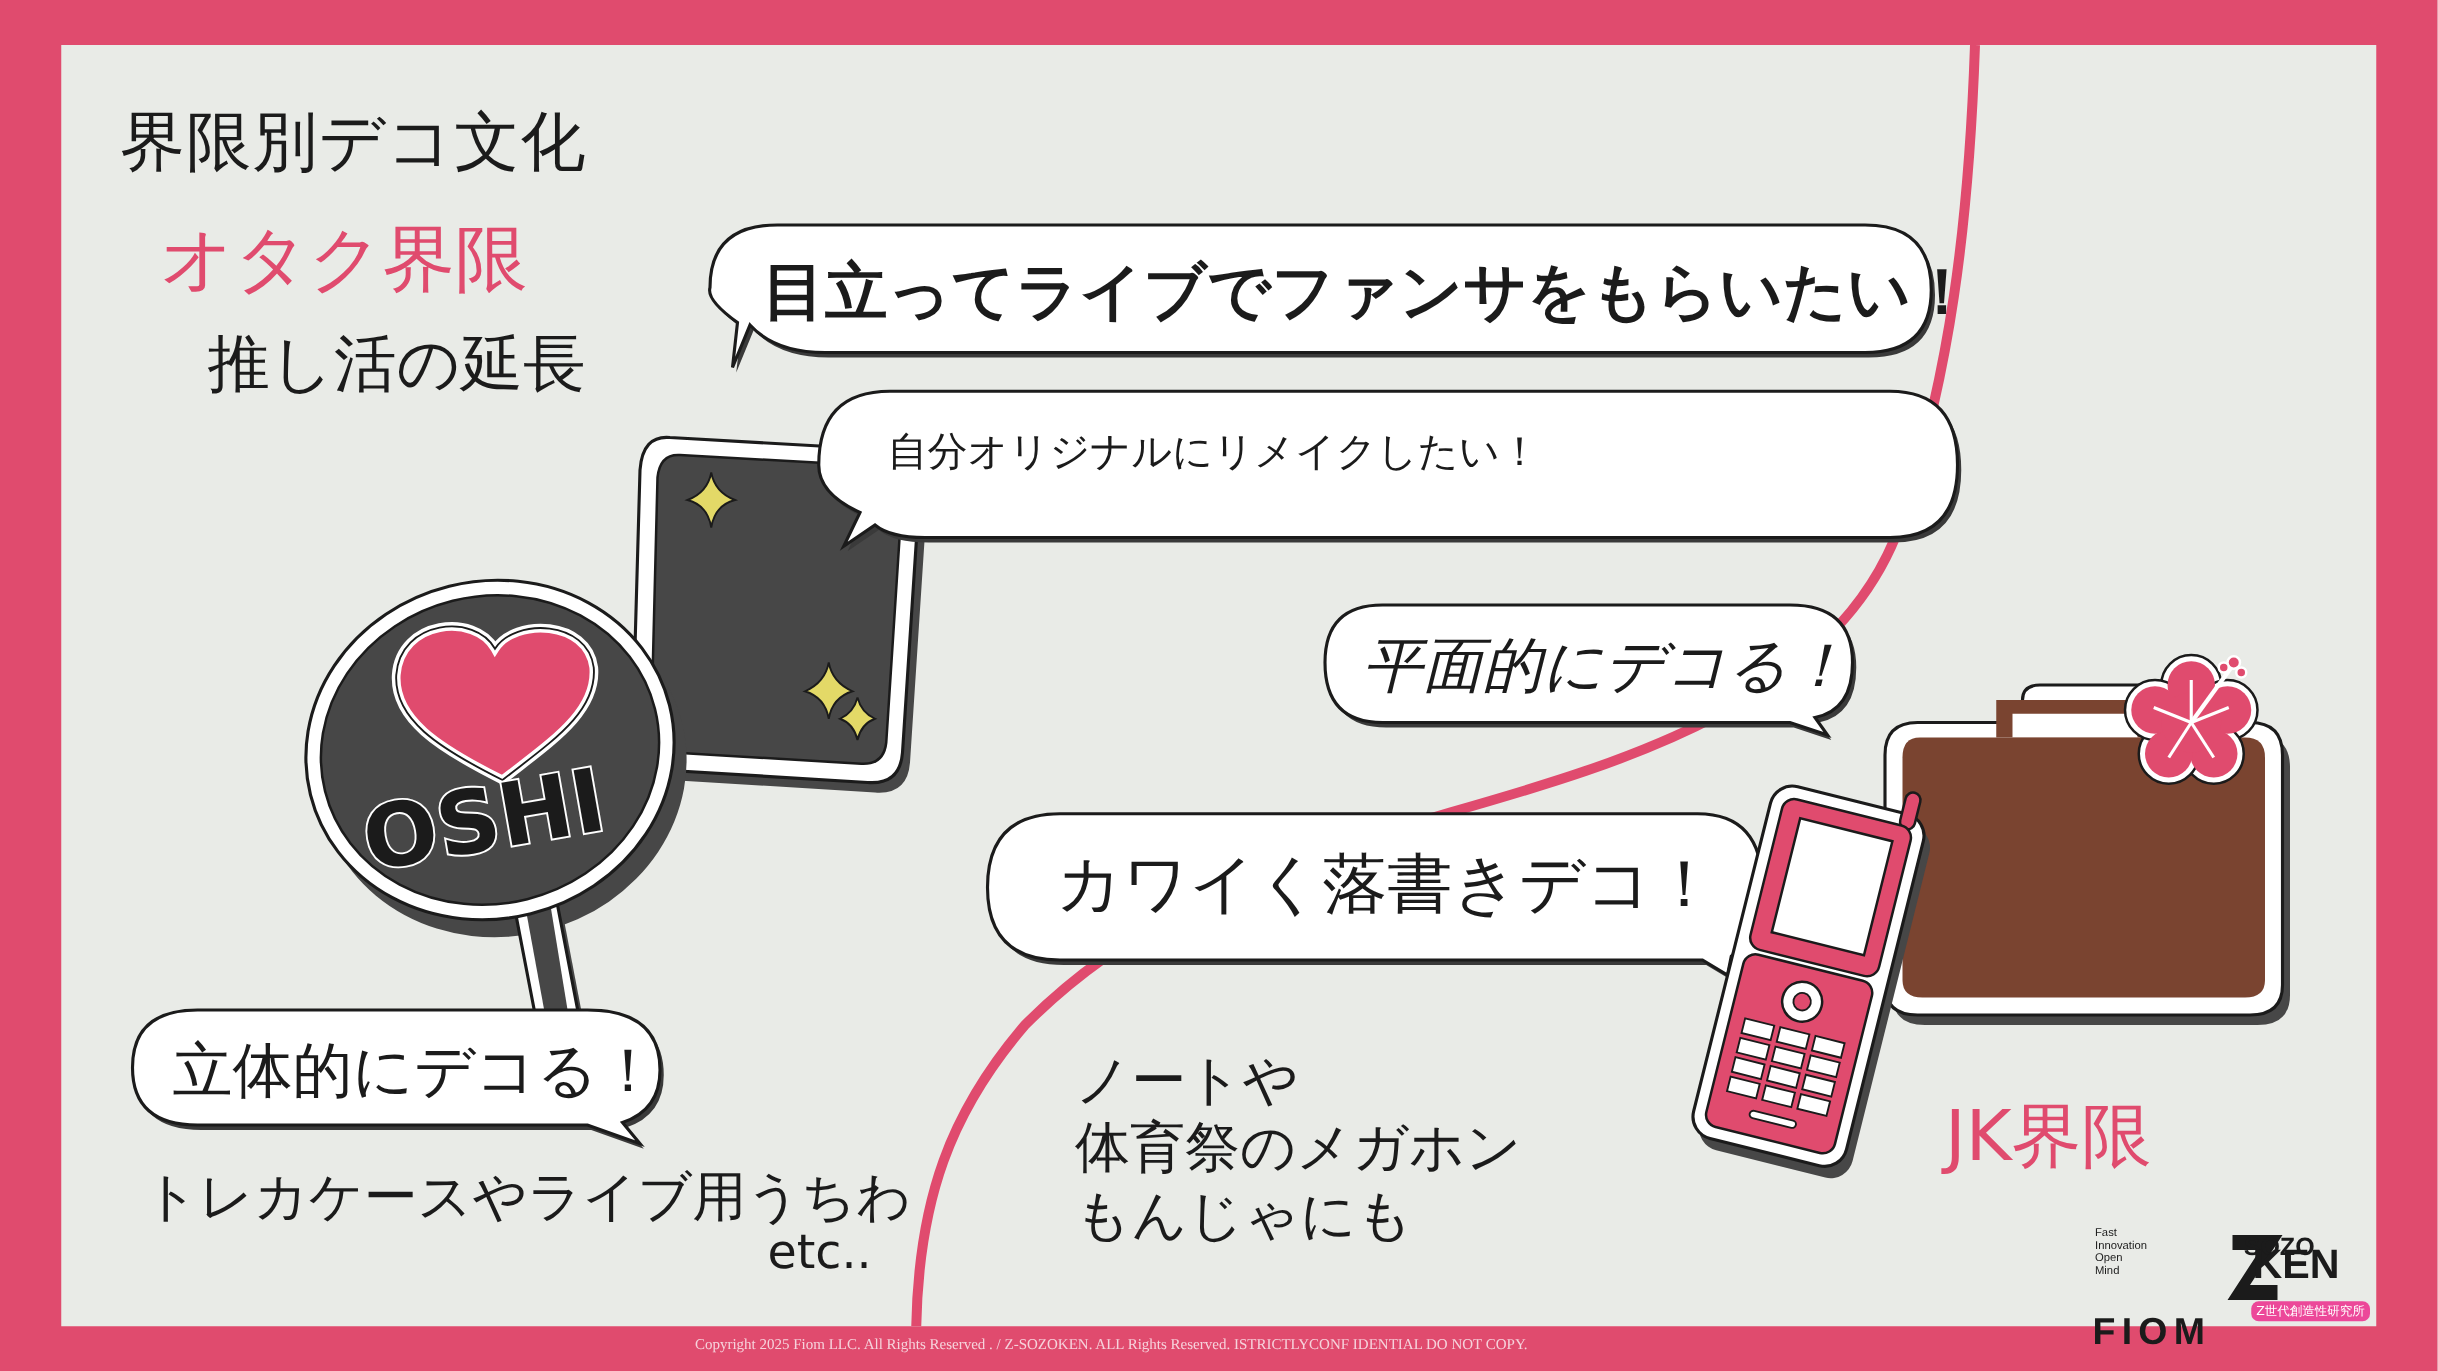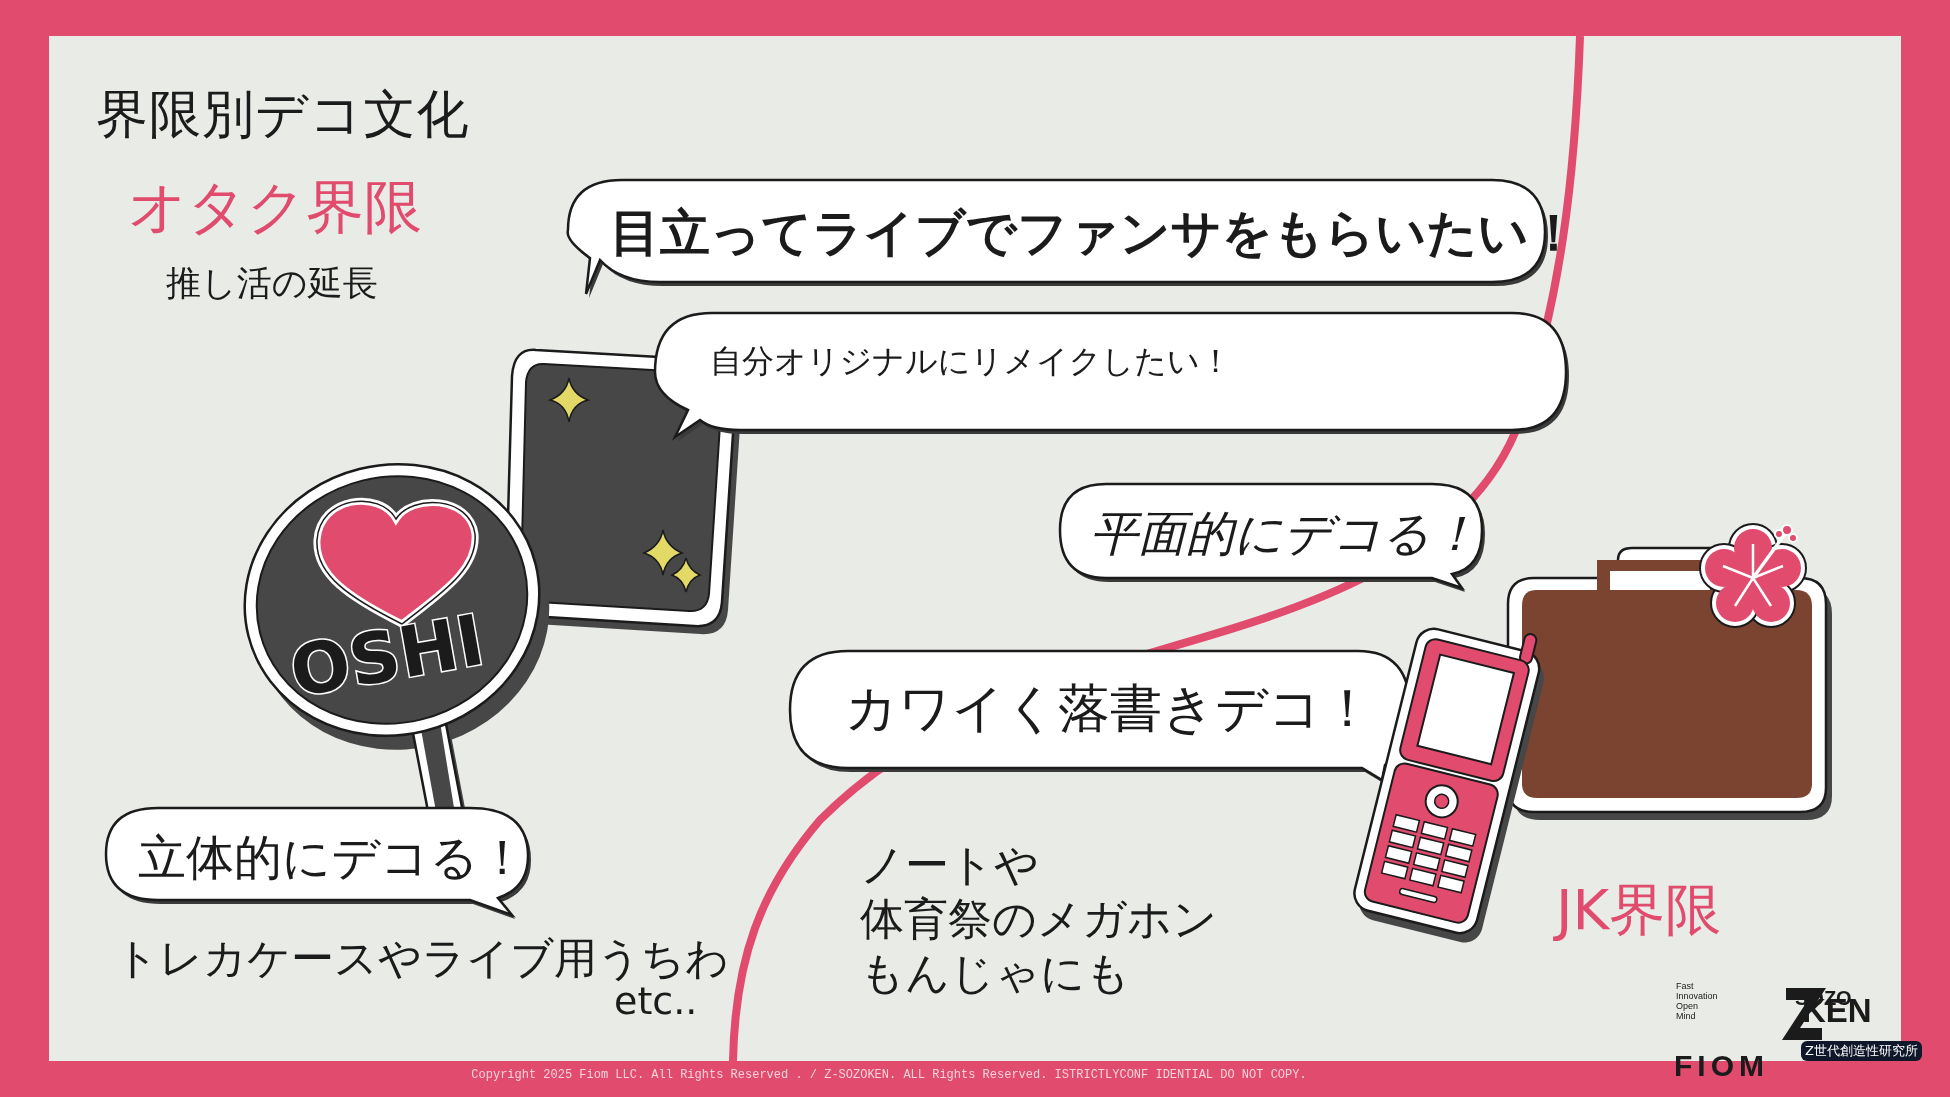--- a/index.html
+++ b/index.html
@@ -2,37 +2,37 @@
 <html><head>
 <meta charset="utf-8">
 <style>
   html,body{margin:0;padding:0;}
   body{width:1950px;height:1097px;position:relative;overflow:hidden;background:#e04b6e;font-family:"DejaVu Sans","Liberation Sans",sans-serif;}
   .panel{position:absolute;left:49px;top:36px;width:1852px;height:1025px;background:#e9ebe7;overflow:hidden;}
   .art{position:absolute;left:0;top:0;width:1950px;height:1097px;}
   .txt{position:absolute;color:#1b1b1b;white-space:nowrap;line-height:1;}
   .title{left:96px;top:88px;font-size:52px;font-weight:500;letter-spacing:1px;}
   .otaku{left:128px;top:178px;font-size:58px;color:#e04b6e;}
-  .otaku-sub{left:166px;top:266px;font-size:35px;}
+  .otaku-sub{left:166px;top:266px;font-size:50px;}
   .bubble-text{position:absolute;white-space:nowrap;color:#1b1b1b;line-height:1;text-align:center;}
   .b1{left:610px;top:208px;font-size:50px;font-weight:700;}
   .b2{left:710px;top:345px;font-size:32px;font-weight:400;text-align:center;}
   .b3{left:1090px;top:509px;font-size:48px;font-weight:500;font-style:italic;}
   .b4{left:845px;top:682px;font-size:52px;font-weight:500;}
   .b5{left:138px;top:834px;font-size:48px;font-weight:500;font-family:Liberation Serif, serif;}
   .otaku-items{left:115px;top:937px;font-size:43px;}
   .etc{left:614px;top:982px;font-size:38px;}
   .jk-items{left:860px;top:838px;font-size:44px;line-height:54px;white-space:pre;}
   .jk{left:1556px;top:882px;font-size:56px;color:#e04b6e;}
-  .copyright{position:absolute;left:0;width:1778px;top:1068px;text-align:center;font-family:Liberation Mono, monospace;font-size:12px;color:#f6d3dc;}
+  .copyright{position:absolute;left:0;width:1778px;top:1068px;text-align:center;font-family:Liberation Serif, serif;font-size:12px;color:#f6d3dc;}
   .logo-small{position:absolute;left:1676px;top:981px;font-family:"Liberation Sans",sans-serif;font-size:9px;line-height:10px;color:#1b1b1b;white-space:pre;}
   .logo-fiom{position:absolute;left:1674px;top:1021px;font-family:"Liberation Sans",sans-serif;font-weight:700;font-size:30px;letter-spacing:5px;color:#1b1b1b;margin-top:28px;}
   .logo-sozo{position:absolute;left:1795px;top:988px;font-family:"Liberation Sans",sans-serif;font-weight:700;font-size:20px;line-height:20px;color:#1b1b1b;}
   .logo-ken{position:absolute;left:1802px;top:992px;font-family:"Liberation Sans",sans-serif;font-weight:700;font-size:33px;color:#1b1b1b;}
-  .logo-tag{position:absolute;left:1801px;top:1041px;background:#0f172a;color:#fff;font-size:13px;padding:1px 4px;border-radius:6px;white-space:nowrap;}
+  .logo-tag{position:absolute;left:1801px;top:1041px;background:#ec4899;color:#fff;font-size:10px;padding:1px 4px;border-radius:6px;white-space:nowrap;}
 </style>
 </head>
 <body>
 
 <div class="panel"></div>
 
 <svg class="art" viewBox="0 0 1950 1097" xmlns="http://www.w3.org/2000/svg">
   <defs>
     <clipPath id="panelclip">
         <rect x="49" y="36" width="1852" height="1025"></rect>

